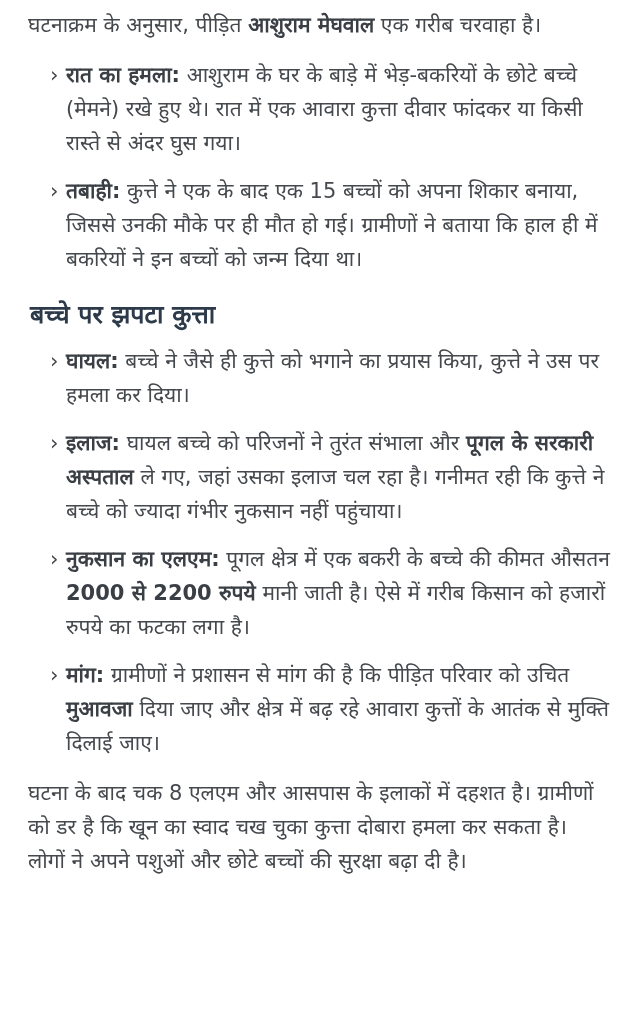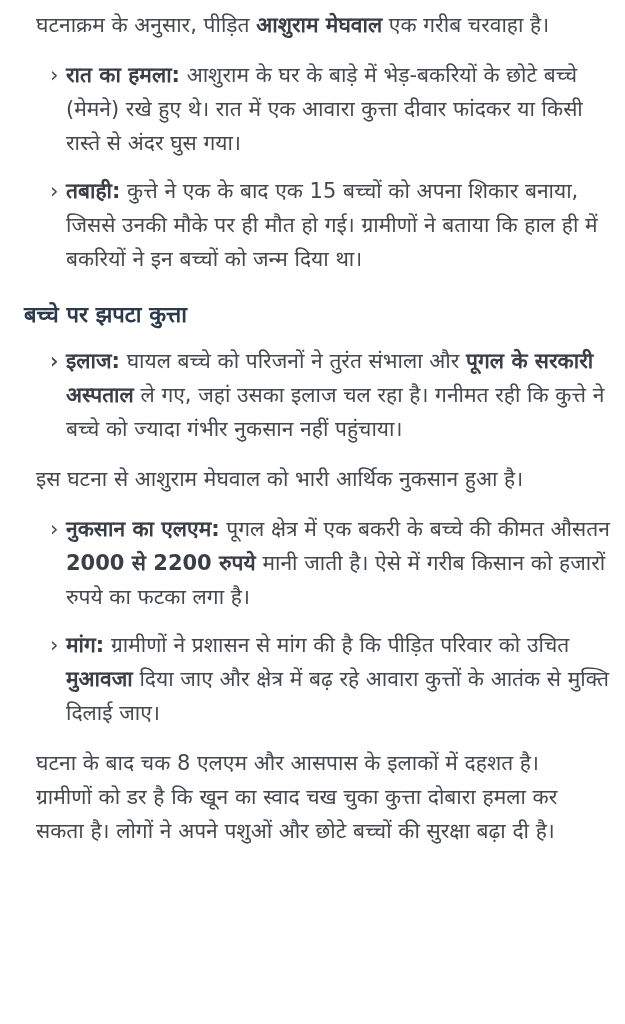--- a/index.html
+++ b/index.html
@@ -16,25 +16,25 @@
   }
   .article {
     box-sizing: border-box;
     width: 625px;
     padding: 8px 14px 8px 20px;
     color: var(--body-color, #45494d);
     font-size: 21px;
     line-height: 34px;
   }
   .para {
-    margin: 16px 16px;
+    margin: 16px 8px;
   }
   .heading {
-    margin: 24px 0 14px 4px;
-    font-size: 22px;
+    margin: 24px 0 14px 10px;
+    font-size: 25px;
     line-height: 30px;
     font-weight: 700;
     color: var(--heading-color, #2c3a49);
   }
   .bullet {
     position: relative;
     margin: 14px 0;
     padding-left: 46px;
   }
   .bullet .marker {
@@ -61,29 +61,29 @@
   <div class="bullet">
     <span class="marker">›</span>
     <span class="bullet-text"><span class="run b">तबाही:</span><span class="run"> कुत्ते ने एक के बाद एक 15 बच्चों को अपना शिकार बनाया, जिससे उनकी मौके पर ही मौत हो गई। ग्रामीणों ने बताया कि हाल ही में बकरियों ने इन बच्चों को जन्म दिया था।</span></span>
   </div>
 
   <h2 class="heading">बच्चे पर झपटा कुत्ता</h2>
 
 
   <div class="bullet">
     <span class="marker">›</span>
+    <span class="bullet-text"><span class="run b">घायल:</span><span class="run"> बच्चे ने जैसे ही कुत्ते को भगाने का प्रयास किया, कुत्ते ने उस पर हमला कर दिया।</span></span>
   </div>
 
   <div class="bullet">
     <span class="marker">›</span>
     <span class="bullet-text"><span class="run b">इलाज:</span><span class="run"> घायल बच्चे को परिजनों ने तुरंत संभाला और </span><span class="run b">पूगल के सरकारी अस्पताल</span><span class="run"> ले गए, जहां उसका इलाज चल रहा है। गनीमत रही कि कुत्ते ने बच्चे को ज्यादा गंभीर नुकसान नहीं पहुंचाया।</span></span>
   </div>
 
 
-  <p class="para"><span class="run">इस घटना से आशुराम मेघवाल को भारी आर्थिक नुकसान हुआ है।</span></p>
 
   <div class="bullet">
     <span class="marker">›</span>
     <span class="bullet-text"><span class="run b">नुकसान का एलएम:</span><span class="run"> पूगल क्षेत्र में एक बकरी के बच्चे की कीमत औसतन </span><span class="run b">2000 से 2200 रुपये</span><span class="run"> मानी जाती है। ऐसे में गरीब किसान को हजारों रुपये का फटका लगा है।</span></span>
   </div>
 
   <div class="bullet">
     <span class="marker">›</span>
     <span class="bullet-text"><span class="run b">मांग:</span><span class="run"> ग्रामीणों ने प्रशासन से मांग की है कि पीड़ित परिवार को उचित </span><span class="run b">मुआवजा</span><span class="run"> दिया जाए और क्षेत्र में बढ़ रहे आवारा कुत्तों के आतंक से मुक्ति दिलाई जाए।</span></span>
   </div>

